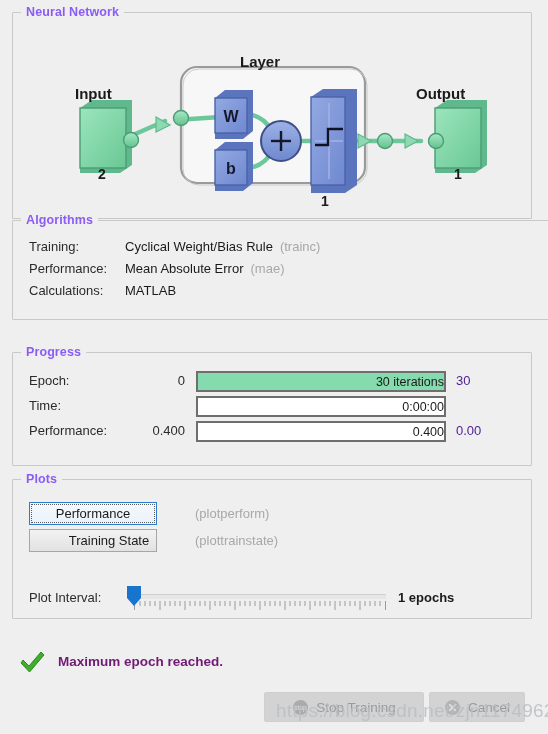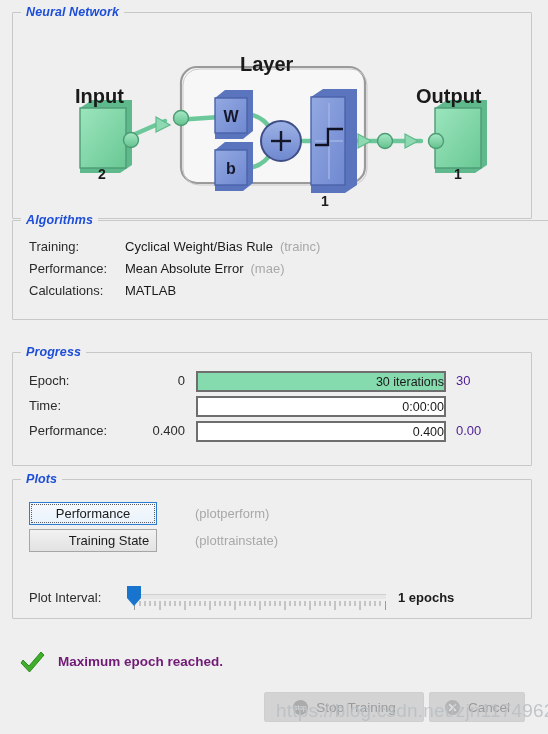--- a/index.html
+++ b/index.html
@@ -25,34 +25,33 @@
     background: transparent;
   }
   .group > .glegend {
     position: absolute;
     top: -8px;
     left: 8px;
     padding: 0 5px;
     background: #efefef;
     font-weight: bold;
     font-size: 12.5px;
-    color: #1d4ed8;
+    color: #8b5cf6;
     letter-spacing: .1px;
     white-space: nowrap;
-    font-style: italic;
   }
 
   
   #nn-group { left: 12px; top: 12px; width: 518px; height: 205px; }
   #nn-canvas { position:absolute; left:0; top:0; width:100%; height:100%; }
 
   .diagram-label {
     position: absolute;
     font-weight: bold;
-    font-size: 20px;
+    font-size: 15px;
     color: #1a1a1a;
     white-space: nowrap;
   }
   .diagram-num {
     position: absolute;
     font-weight: bold;
     font-size: 14px;
     color: #1a1a1a;
     white-space: nowrap;
   }

